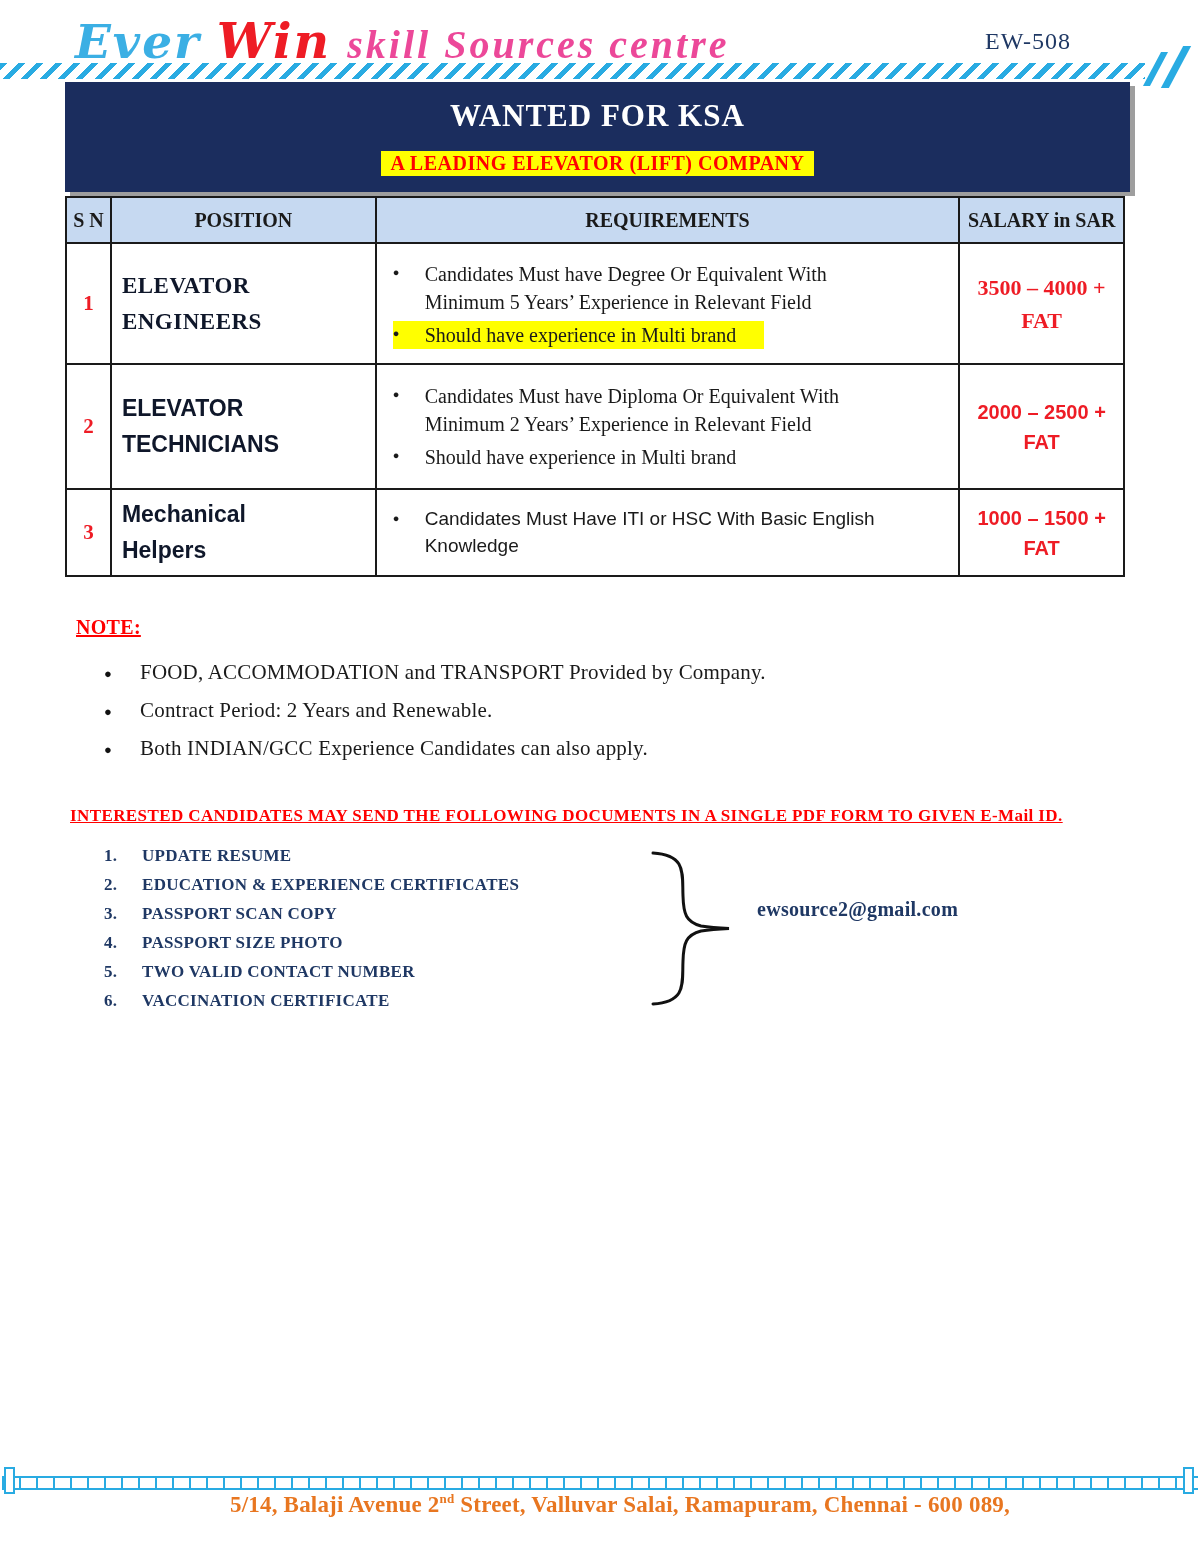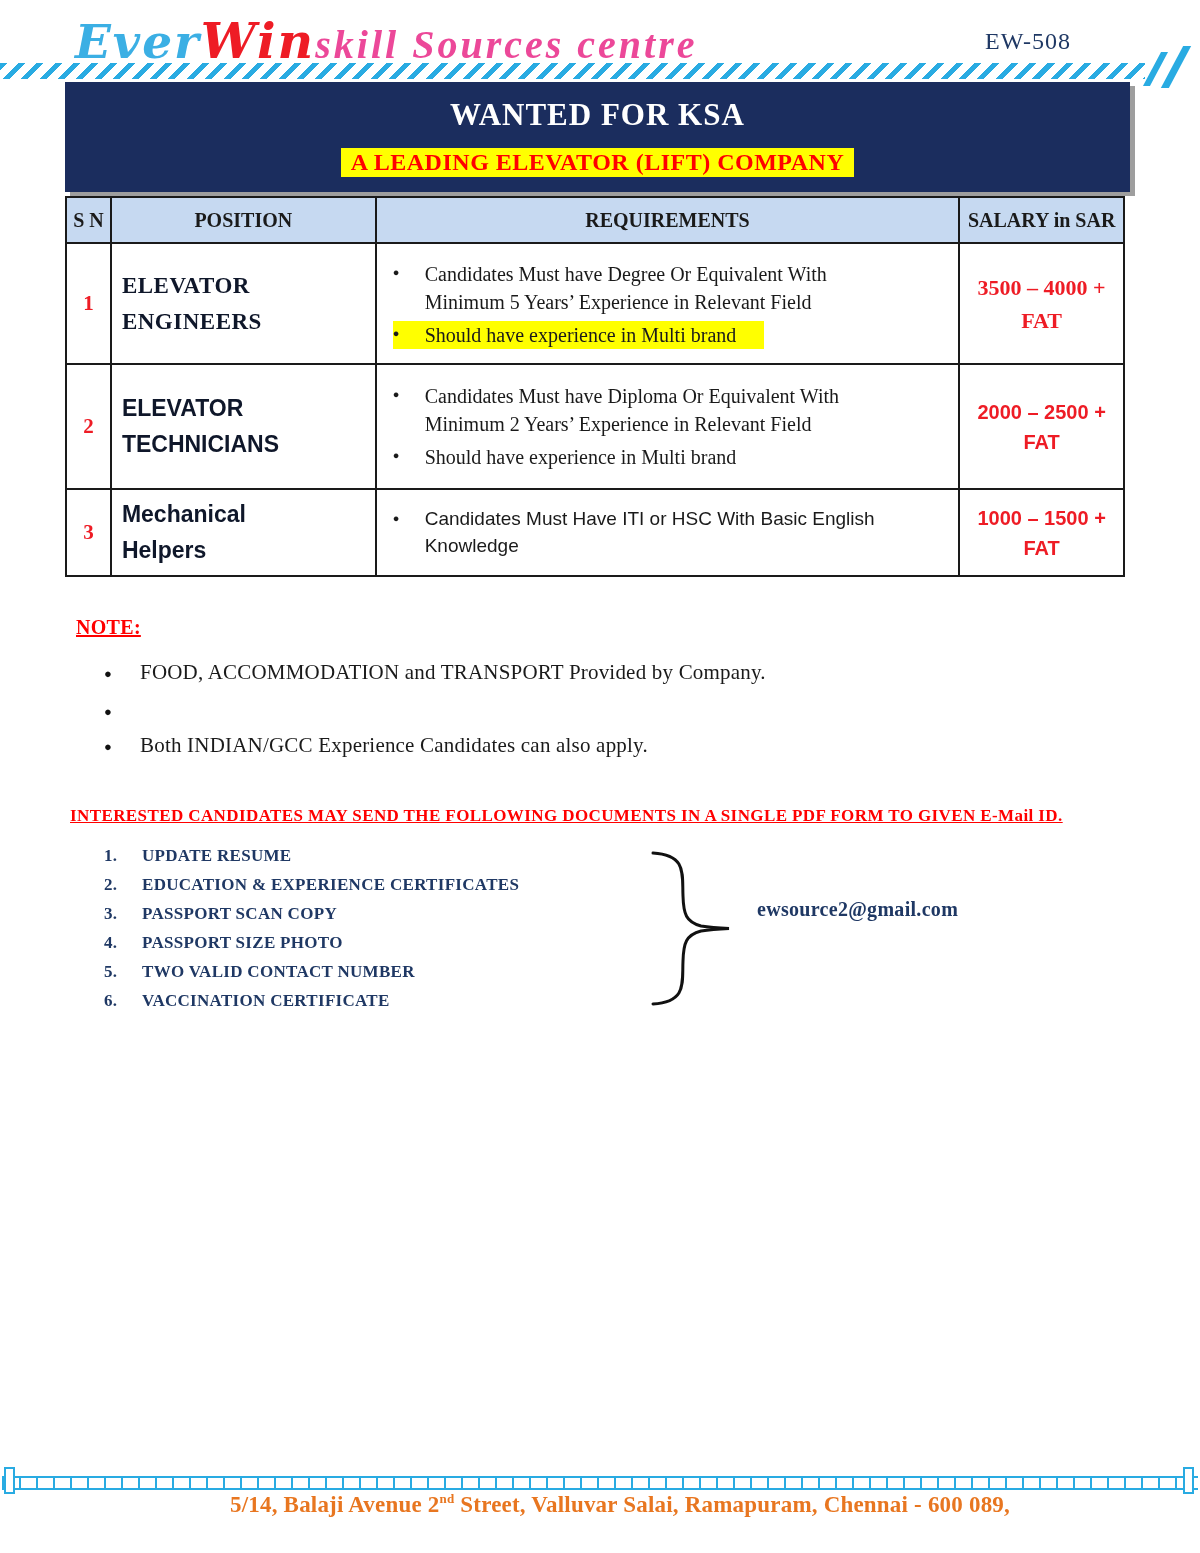--- a/index.html
+++ b/index.html
@@ -1,40 +1,40 @@
 <!DOCTYPE html>
 <html><head>
 <meta charset="utf-8">
 <style>
   * { margin:0; padding:0; box-sizing:border-box; }
   body { background:#fff; }
   .page { position:relative; width:1200px; height:1553px; background:#fff; overflow:hidden;
           font-family:"Liberation Serif", serif; }
 
   
-  .logo-row { position:absolute; left:75px; top:12px; display:flex; align-items:baseline; 
+  .logo-row { position:absolute; left:75px; top:12px; display:flex; align-items:baseline; gap:16px;
               font-family:"DejaVu Serif", serif; font-style:italic; font-weight:bold; white-space:nowrap; }
   .logo-w1 { color:#3BAFE4; font-size:47px; letter-spacing:2px; }
   .logo-w2 { color:#EE1C25; font-size:49px; letter-spacing:2px; }
   .logo-w3 { color:#ec4899; font-size:40px; letter-spacing:3px;font-family:Liberation Serif, serif; }
   .ref-code { position:absolute; left:985px; top:28px; color:#1F3864; font-size:24px; font-weight:normal;
               font-family:"Liberation Serif", serif; letter-spacing:1px; }
 
   .stripe-band { position:absolute; left:0; top:63px; width:1145px; height:16px;
                  background:repeating-linear-gradient(135deg,#29ABE2 0 5px,#ffffff 5px 13px); }
   .flourish span { position:absolute; background:#29ABE2; transform:skewX(-28deg); }
   .flourish .f1 { left:1152px; top:52px; width:7px; height:34px; }
   .flourish .f2 { left:1172px; top:46px; width:8px; height:42px; }
 
   
   .banner { position:absolute; left:65px; top:82px; width:1065px; height:110px; background:#1B2D5E;
             box-shadow:5px 4px 0 #9E9E9E; display:flex; flex-direction:column; justify-content:space-evenly;
             align-items:center; text-align:left; }
   .banner-title { color:#FFFFFF; font-size:31px; font-weight:bold; letter-spacing:1px; }
-  .banner-company { display:inline-block; background:#FFFF00; color:#FF0000; font-size:24px; font-weight:bold;
+  .banner-company { display:inline-block; background:#FFFF00; color:#FF0000; font-size:20px; font-weight:bold;
                     padding:1px 10px; letter-spacing:0.5px; }
   .banner-line3 { font-size:23px; font-weight:bold; letter-spacing:0.3px; }
   .interview-label { color:#FFFF00; }
   .candidates-label { background:#8A0F8F; color:#FFFFFF; padding:2px 9px 3px 9px; }
 
   
   .jobs-table { position:absolute; left:65px; top:196px; width:1060px; border-collapse:collapse; }
   .jobs-table th, .jobs-table td { border:2px solid #1a1a1a; }
   .jobs-table thead tr { height:46px; }
   .jobs-table th { background:#C6D9F1; color:#1a1a1a; font-size:20px; font-weight:bold; text-align:center; }
@@ -188,20 +188,21 @@
   </table>
 
   <div class="note-heading">NOTE:</div>
   <div class="note-list" id="note-list">
       <div class="note-item">
         <span class="note-bullet">●</span>
         <span class="note-text">FOOD, ACCOMMODATION and TRANSPORT Provided by Company.</span>
       </div>
       <div class="note-item">
         <span class="note-bullet">●</span>
+        <span class="note-text">Contract Period: 2 Years and Renewable.</span>
       </div>
       <div class="note-item">
         <span class="note-bullet">●</span>
         <span class="note-text">Both INDIAN/GCC Experience Candidates can also apply.</span>
       </div>
     </div>
 
   <div class="apply-heading">INTERESTED CANDIDATES MAY SEND THE FOLLOWING DOCUMENTS IN A SINGLE PDF FORM TO GIVEN E-Mail ID.</div>
   <div class="doc-list" id="doc-list">
       <div class="doc-item">

